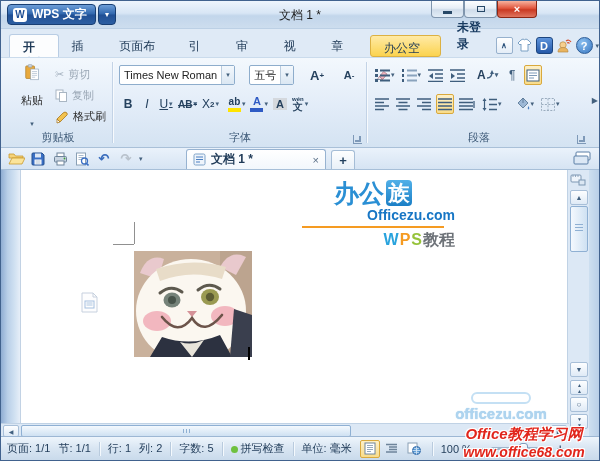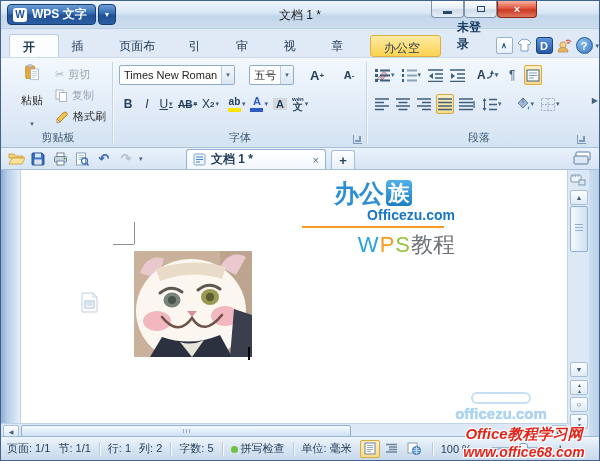--- a/index.html
+++ b/index.html
@@ -109,21 +109,21 @@
 .cornermark-h{position:absolute;left:112px;top:74px;width:21px;height:1px;background:#909090;}
 .catimg{position:absolute;left:133px;top:81px;width:118px;height:106px;}
 .caret{position:absolute;left:247px;top:177px;width:2px;height:13px;background:#000;}
 .anchoricon{position:absolute;left:80px;top:122px;opacity:.8;}
 .wm-center{position:absolute;left:290px;top:-6px;width:164px;text-align:right;pointer-events:none;margin-top:16px;}
 .wm-l1{display:flex;justify-content:center;align-items:center;gap:2px;font-size:25px;font-weight:bold;color:#2a8fd4;line-height:1.05;}
 .wm-l1 .tile{display:inline-flex;width:26px;height:26px;background:linear-gradient(#51b0e8,#1b7fc6);color:#fff;border-radius:4px;
   align-items:center;justify-content:center;font-size:21px;}
 .wm-l2{font-size:14px;font-weight:bold;color:#1776c5;margin-top:1px;}
 .wm-hr{width:142px;height:2px;background:#f59b22;margin:3px auto 2px;}
-.wm-l3{font-size:22px;font-weight:normal;letter-spacing:1px;}
+.wm-l3{font-size:16px;font-weight:bold;letter-spacing:1px;}
 .wm-l3 .w{color:#29a3dd;}.wm-l3 .p{color:#f59b22;}.wm-l3 .s{color:#96c33b;}.wm-l3 .rest{color:#6d7278;letter-spacing:0;}
 .wm-corner{position:absolute;left:432px;top:222px;width:136px;text-align:center;pointer-events:none;}
 .wm-corner .pill{width:60px;height:12px;border:2px solid #c4e0f4;border-radius:6px;margin:0 auto 1px;}
 .wm-corner .txt{font-size:15px;font-weight:bold;color:#aed4ef;text-shadow:0 0 1px #8fc2e6;}
 .wm-corner .blob{width:100px;height:14px;border:2px solid #c4e0f4;border-radius:4px;margin:2px auto 0;}
 .wm-red{position:absolute;left:448px;top:424px;width:150px;text-align:center;z-index:60;pointer-events:none;
   font-family:"Liberation Serif",serif;font-style:italic;font-weight:bold;color:#e1251b;
   text-shadow:1px 1px 0 #fff,-1px -1px 0 #fff,1px -1px 0 #fff,-1px 1px 0 #fff;}
 .wm-red .r1{font-size:15px;}
 .wm-red .r2{font-size:14px;}

